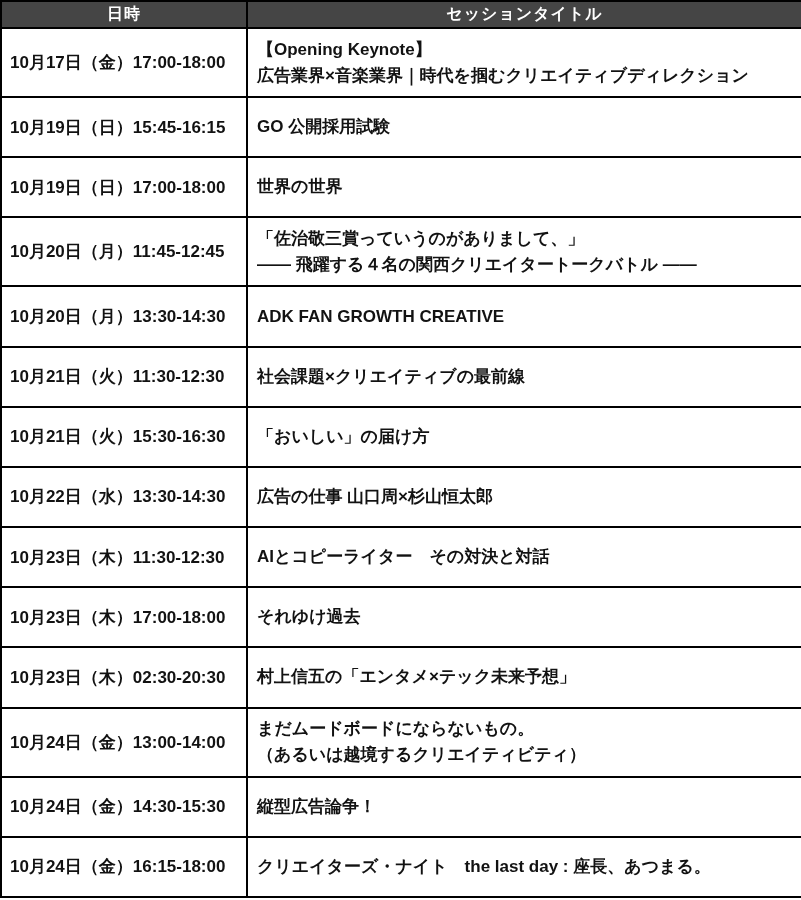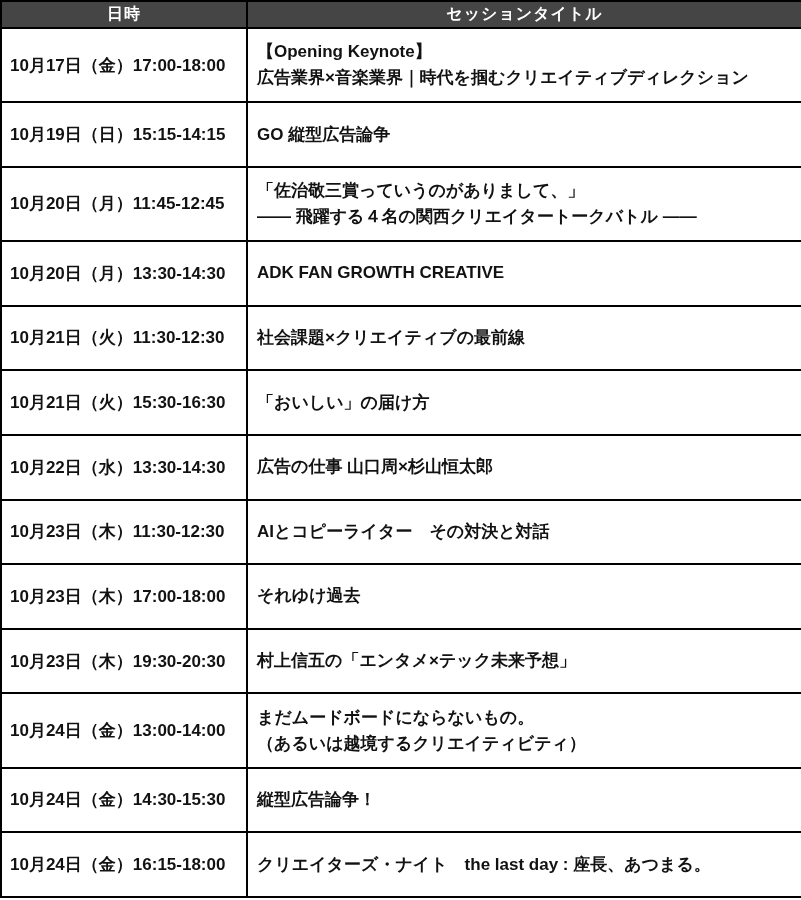--- a/index.html
+++ b/index.html
@@ -82,23 +82,29 @@
     <tbody>
 
     <tr class="data-row">
           <td class="dt">10月17日（金）17:00-18:00</td>
           <td class="title">
             <div>【Opening Keynote】</div>
             <div>広告業界×音楽業界｜時代を掴むクリエイティブディレクション</div>
           </td>
         </tr>
         <tr class="data-row">
-          <td class="dt">10月19日（日）15:15-14:15</td>
+          <td class="dt">10月19日（日）15:45-16:15</td>
           <td class="title">
-            <div>GO 縦型広告論争</div>
+            <div>GO 公開採用試験</div>
+          </td>
+        </tr>
+        <tr class="data-row">
+          <td class="dt">10月19日（日）17:00-18:00</td>
+          <td class="title">
+            <div>世界の世界</div>
           </td>
         </tr>
         <tr class="data-row">
           <td class="dt">10月20日（月）11:45-12:45</td>
           <td class="title">
             <div>「佐治敬三賞っていうのがありまして、」</div>
             <div>―― 飛躍する４名の関西クリエイタートークバトル ――</div>
           </td>
         </tr>
         <tr class="data-row">
@@ -131,21 +137,21 @@
             <div>AIとコピーライター　その対決と対話</div>
           </td>
         </tr>
         <tr class="data-row">
           <td class="dt">10月23日（木）17:00-18:00</td>
           <td class="title">
             <div>それゆけ過去</div>
           </td>
         </tr>
         <tr class="data-row">
-          <td class="dt">10月23日（木）19:30-20:30</td>
+          <td class="dt">10月23日（木）02:30-20:30</td>
           <td class="title">
             <div>村上信五の「エンタメ×テック未来予想」</div>
           </td>
         </tr>
         <tr class="data-row">
           <td class="dt">10月24日（金）13:00-14:00</td>
           <td class="title">
             <div>まだムードボードにならないもの。</div>
             <div>（あるいは越境するクリエイティビティ）</div>
           </td>

